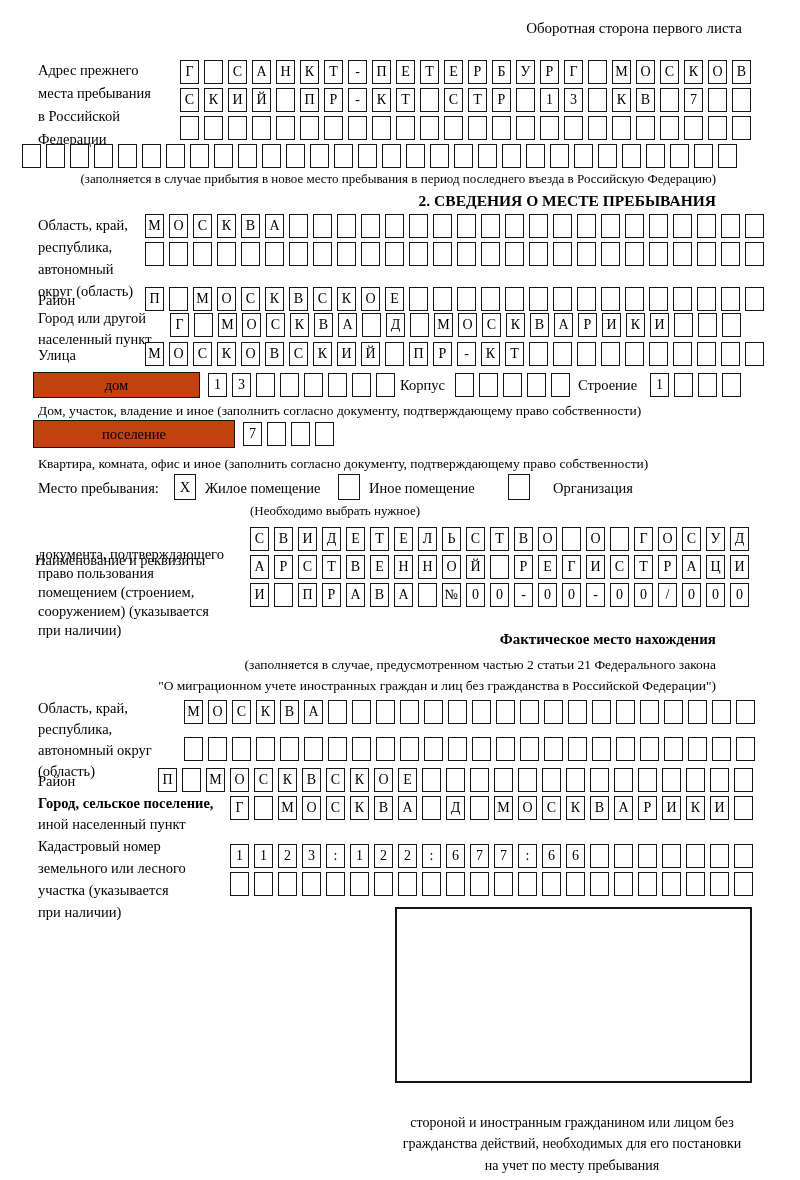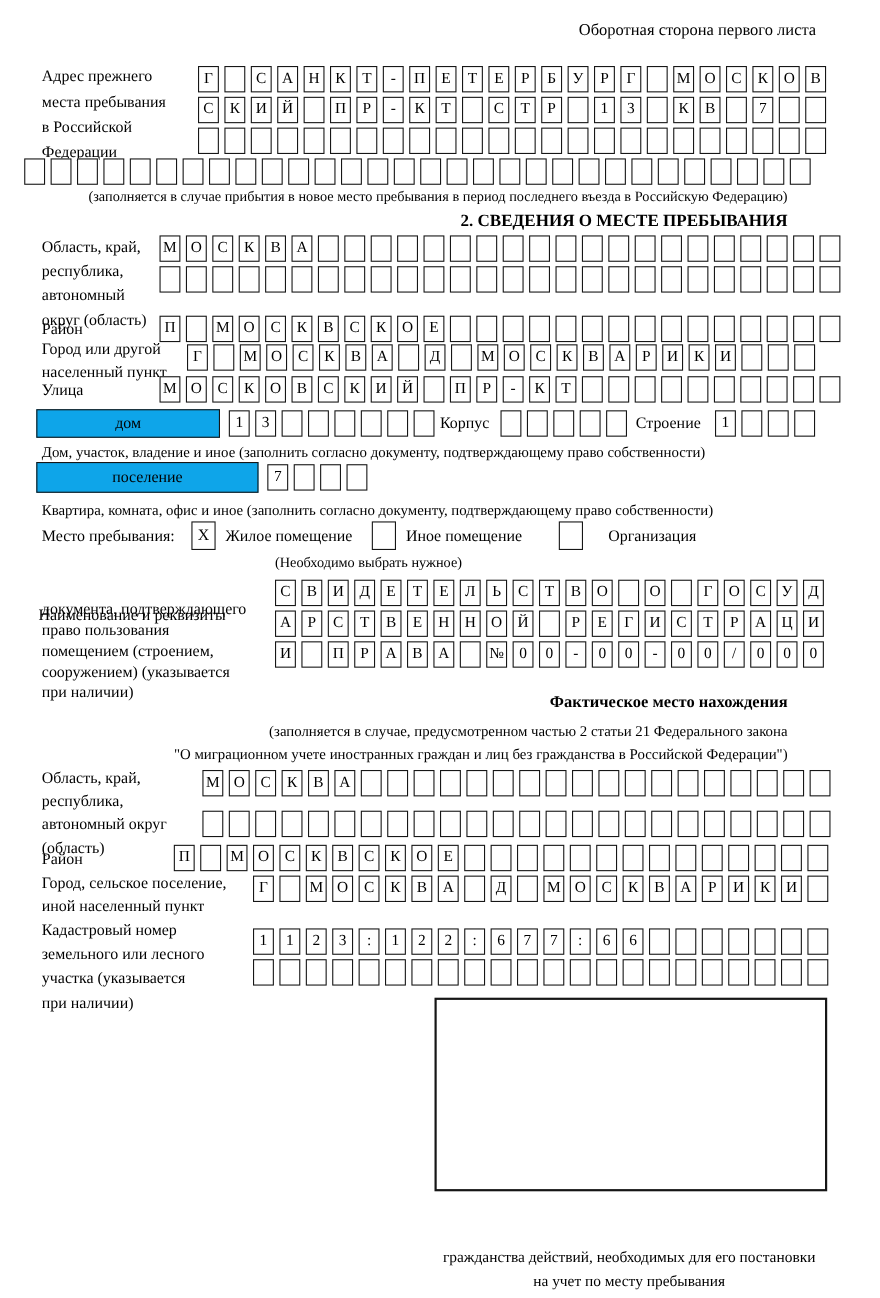--- a/index.html
+++ b/index.html
@@ -14,21 +14,21 @@
   .center{left:0;width:716px;text-align:right;white-space:normal;}
   .bold{font-weight:bold;}
   .cells{position:absolute;display:flex;gap:5px;}
   .cell{
     box-sizing:border-box;flex:0 0 19px;width:19px;height:24px;
     border:1.6px solid #161616;display:flex;align-items:center;justify-content:center;
     font-size:14px;line-height:1;background:#fff;
   }
   .bigbox{
     position:absolute;box-sizing:border-box;border:1.6px solid #161616;
-    display:flex;align-items:center;justify-content:center;font-size:14.5px;background:#0ea5e9;
+    display:flex;align-items:center;justify-content:center;font-size:14.5px;background:#c2410c;
   }
   .chk{
     position:absolute;box-sizing:border-box;width:22px;height:26px;border:1.6px solid #161616;
     display:flex;align-items:center;justify-content:center;font-size:14.5px;background:#fff;
   }
   .stamp{position:absolute;box-sizing:border-box;border:2px solid #161616;background:#fff;}
   .cap{position:absolute;font-size:14px;line-height:21.5px;text-align:center;white-space:normal;}
 </style>
 </head>
 <body>
@@ -512,21 +512,21 @@
     <span class="cell"></span>
     <span class="cell"></span>
     <span class="cell"></span>
     <span class="cell"></span>
     <span class="cell"></span>
     <span class="cell"></span>
     <span class="cell"></span>
     <span class="cell"></span>
   </div>
 
-<div class="lab" style="left:38px;top:793px;">Город, сельское поселение,</div>
+<div class="lab" style="left:38px;top:793px;font-weight:bold;">Город, сельское поселение,</div>
 <div class="lab" style="left:38px;top:814px;">иной населенный пункт</div>
 <div class="cells" style="left:230px;top:796px;">
     <span class="cell">Г</span>
     <span class="cell"></span>
     <span class="cell">М</span>
     <span class="cell">О</span>
     <span class="cell">С</span>
     <span class="cell">К</span>
     <span class="cell">В</span>
     <span class="cell">А</span>
@@ -595,16 +595,16 @@
     <span class="cell"></span>
     <span class="cell"></span>
     <span class="cell"></span>
     <span class="cell"></span>
     <span class="cell"></span>
   </div>
 
 <div class="stamp" style="left:395px;top:907px;width:357px;height:176px;"></div>
 <div class="cap" style="left:372px;top:1090px;width:400px;">
   <br>
-  <br>
+  <span>стороной и иностранным гражданином или лицом без</span><br>
   <span>гражданства действий, необходимых для его постановки</span><br>
   <span>на учет по месту пребывания</span>
 </div>
 
 </body></html>

